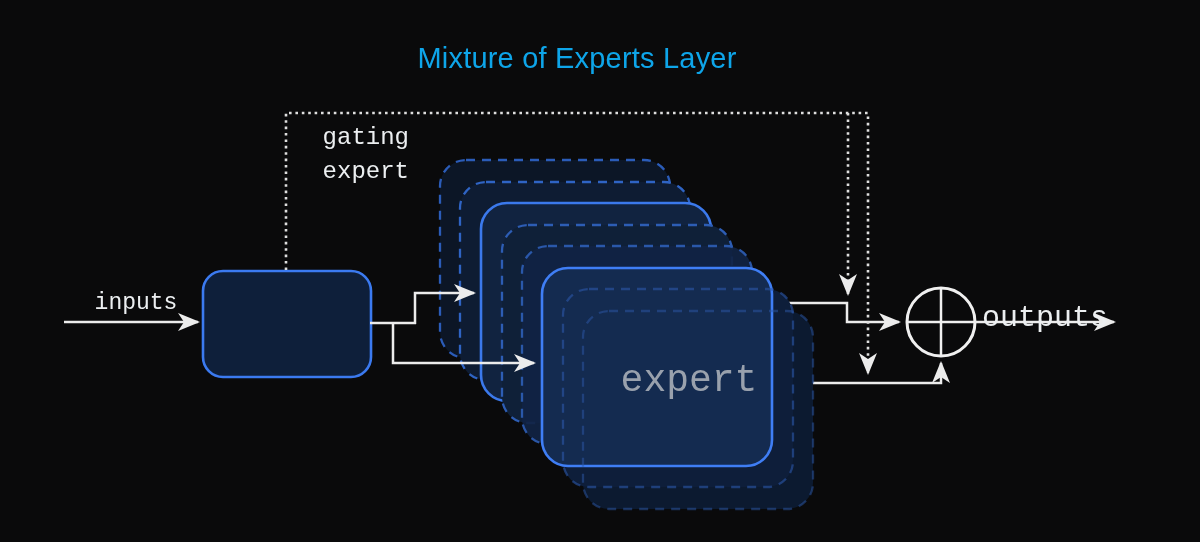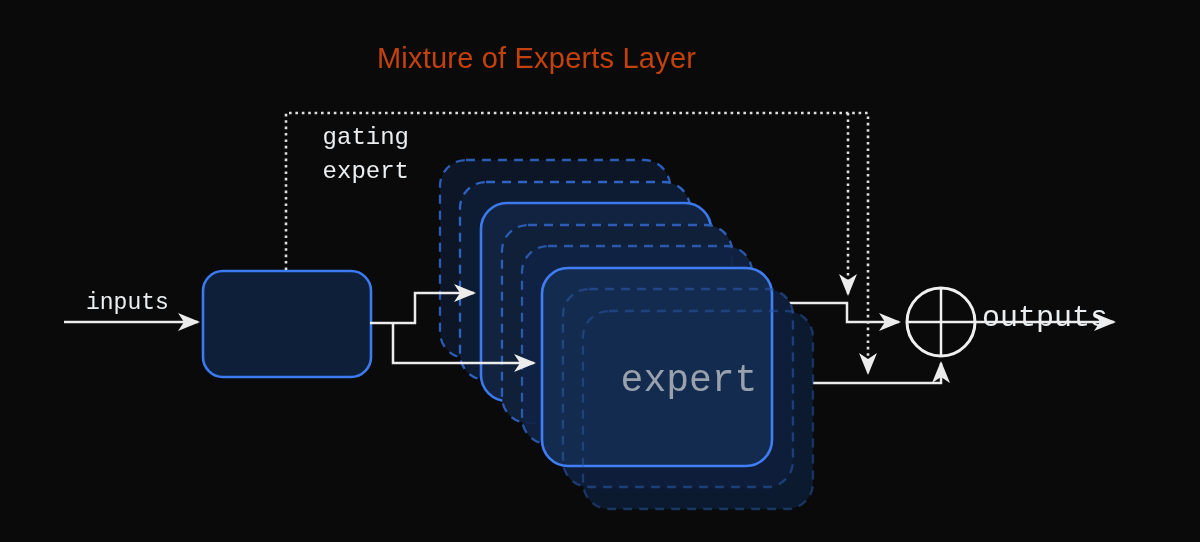--- a/index.html
+++ b/index.html
@@ -3,30 +3,30 @@
 <meta charset="utf-8">
 <style>
   html,body{margin:0;padding:0;background:#0a0a0b;}
   .canvas{
     position:relative;width:1200px;height:542px;background:#0a0a0b;
     overflow:hidden;font-family:"Liberation Sans","DejaVu Sans",sans-serif;
   }
   .canvas svg{position:absolute;left:0;top:0;}
   .lbl{position:absolute;color:#e9e9e9;}
   .title{
-    left:377px;top:42px;width:400px;text-align:left;
-    font-size:29px;color:#c2410c;letter-spacing:.2px;
+    left:377px;top:42px;width:400px;text-align:center;
+    font-size:29px;color:#0ea5e9;letter-spacing:.2px;
   }
   .mono{font-family:"Liberation Mono","DejaVu Sans Mono",monospace;}
   .gating{
     left:285px;top:121px;width:124px;text-align:right;
     font-size:24px;line-height:34px;color:#eceff1;
   }
   .gating span{display:block;}
-  .inputs{left:86px;top:290px;width:100px;font-size:23px;color:#eceff1;}
+  .inputs{left:86px;top:290px;width:100px;text-align:center;font-size:23px;color:#eceff1;}
   .outputs{left:982px;top:301px;width:108px;text-align:right;font-size:30px;color:#eceff1;}
   .router-label{
     left:203px;top:271px;width:168px;height:106px;
     display:flex;align-items:center;justify-content:center;
     font-size:38px;color:#eef1f4;
   }
   .expert-label{
     left:574px;top:268px;width:230px;height:224px;
     display:flex;align-items:center;justify-content:center;
     font-size:38px;color:#99a1ad;

